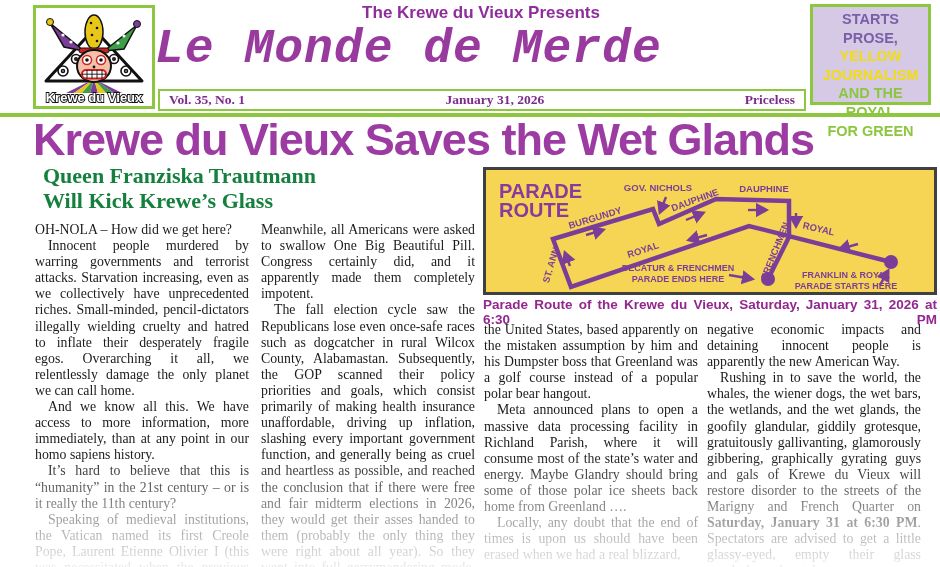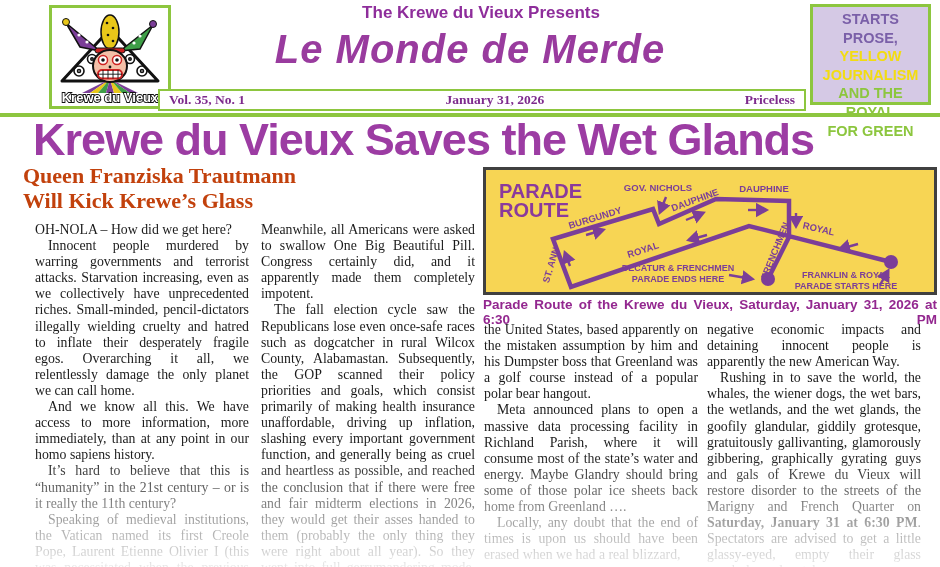--- a/index.html
+++ b/index.html
@@ -3,32 +3,32 @@
 <meta charset="utf-8">
 <style>
   * { margin:0; padding:0; box-sizing:border-box; }
   html,body { background:#fff; }
   #page {
     position:relative; width:940px; height:567px; overflow:hidden;
     background:#fff; font-family:"Liberation Serif", serif;
   }
   
   .logo-box {
-    position:absolute; left:49px; top:5px; width:122px; height:104px;
+    position:absolute; left:33px; top:5px; width:122px; height:104px;
     border:3px solid #8DC63F; background:#fff;
   }
   .kicker {
     position:absolute; left:155px; top:3px; width:630px; text-align:center;
     font-family:"Liberation Sans", sans-serif; font-weight:bold;
     font-size:17px; color:#8E2D9B;margin-left:11px;
   }
   .np-title {
-    position:absolute; left:155px; top:18px; width:630px; text-align:center;
-    font-family:Liberation Sans, sans-serif; font-style:italic; font-weight:bold;
-    font-size:40px; color:#993B9E; letter-spacing:1px; line-height:62px;
+    position:absolute; left:155px; top:18px; width:630px; 
+    font-family:Liberation Mono, monospace; font-style:italic; font-weight:bold;
+    font-size:48px; color:#993B9E; letter-spacing:1px; line-height:62px;
   }
   .issue-bar {
     position:absolute; left:158px; top:89px; width:648px; height:22px;
     border:2px solid #8DC63F; background:#fff;
     display:flex; align-items:center; justify-content:space-between;
     padding:0 9px; font-weight:bold; font-size:13.5px; color:#7D2A8D;
   }
   .motto-box {
     position:absolute; left:810px; top:4px; width:121px; height:101px;
     border:3px solid #8DC63F; background:#D5C9E5; text-align:center;
@@ -41,22 +41,22 @@
   .header-rule {
     position:absolute; left:0; top:113px; width:940px; height:4px; background:#8DC63F;
   }
   
   .headline {
     position:absolute; left:33px; top:114px; width:904px;
     font-family:"Liberation Sans", sans-serif; font-weight:bold;
     font-size:45px; letter-spacing:-1px; color:#9C3CA3; white-space:nowrap;
   }
   .subhead {
-    position:absolute; left:23px; top:163px; width:300px;
-    font-weight:bold; font-size:22px; line-height:25px; color:#c2410c;
+    position:absolute; left:43px; top:163px; width:300px;
+    font-weight:bold; font-size:22px; line-height:25px; color:#15803d;
   }
   
   .map-box {
     position:absolute; left:483px; top:167px; width:454px; height:128px;
     border:3px solid #404040; background:#F7D554;
   }
   .map-caption {
     position:absolute; left:483px; top:297px; width:454px;
     font-family:"Liberation Sans", sans-serif; font-weight:bold;
     font-size:13.5px; color:#93278F;

